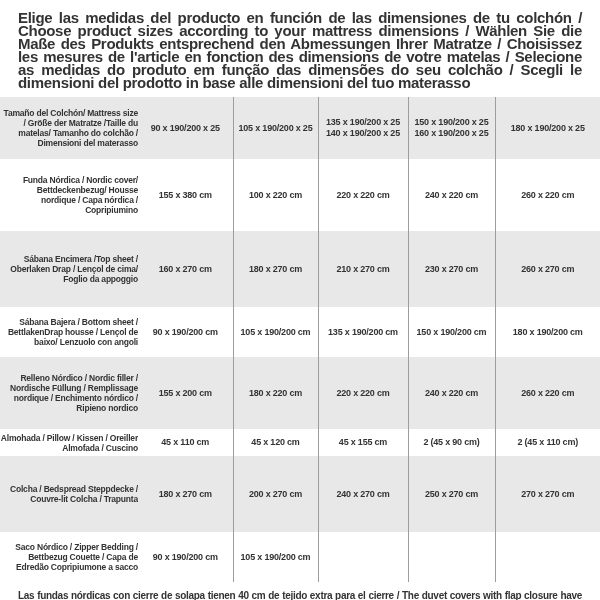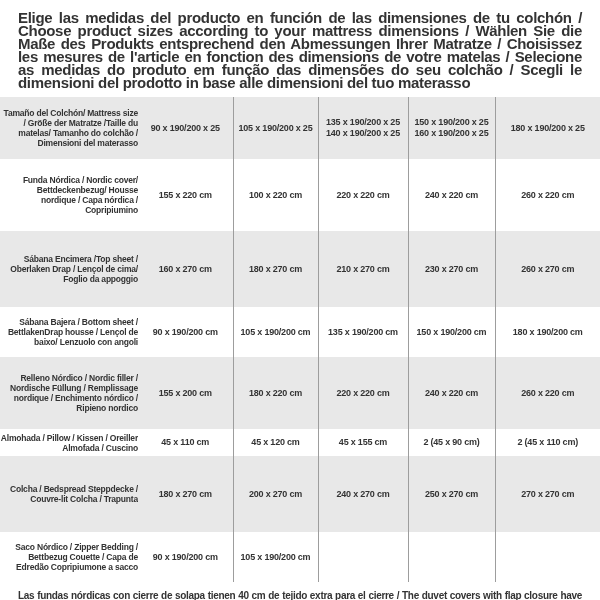--- a/index.html
+++ b/index.html
@@ -110,21 +110,21 @@
         </td>
     <td class="val">
           <span class="ln">180 x 190/200 x 25</span>
           <span class="ln"></span>
         </td>
   </tr>
 
   <tr class="h63">
     <td class="lbl">Funda Nórdica / Nordic cover/ Bettdeckenbezug/ Housse nordique / Capa nórdica / Copripiumino</td>
     <td class="val">
-          <span class="ln">155 x 220 cm</span>
+          <span class="ln">155 x 380 cm</span>
         </td>
     <td class="val">
           <span class="ln">100 x 220 cm</span>
         </td>
     <td class="val">
           <span class="ln">220 x 220 cm</span>
         </td>
     <td class="val">
           <span class="ln">240 x 220 cm</span>
         </td>

